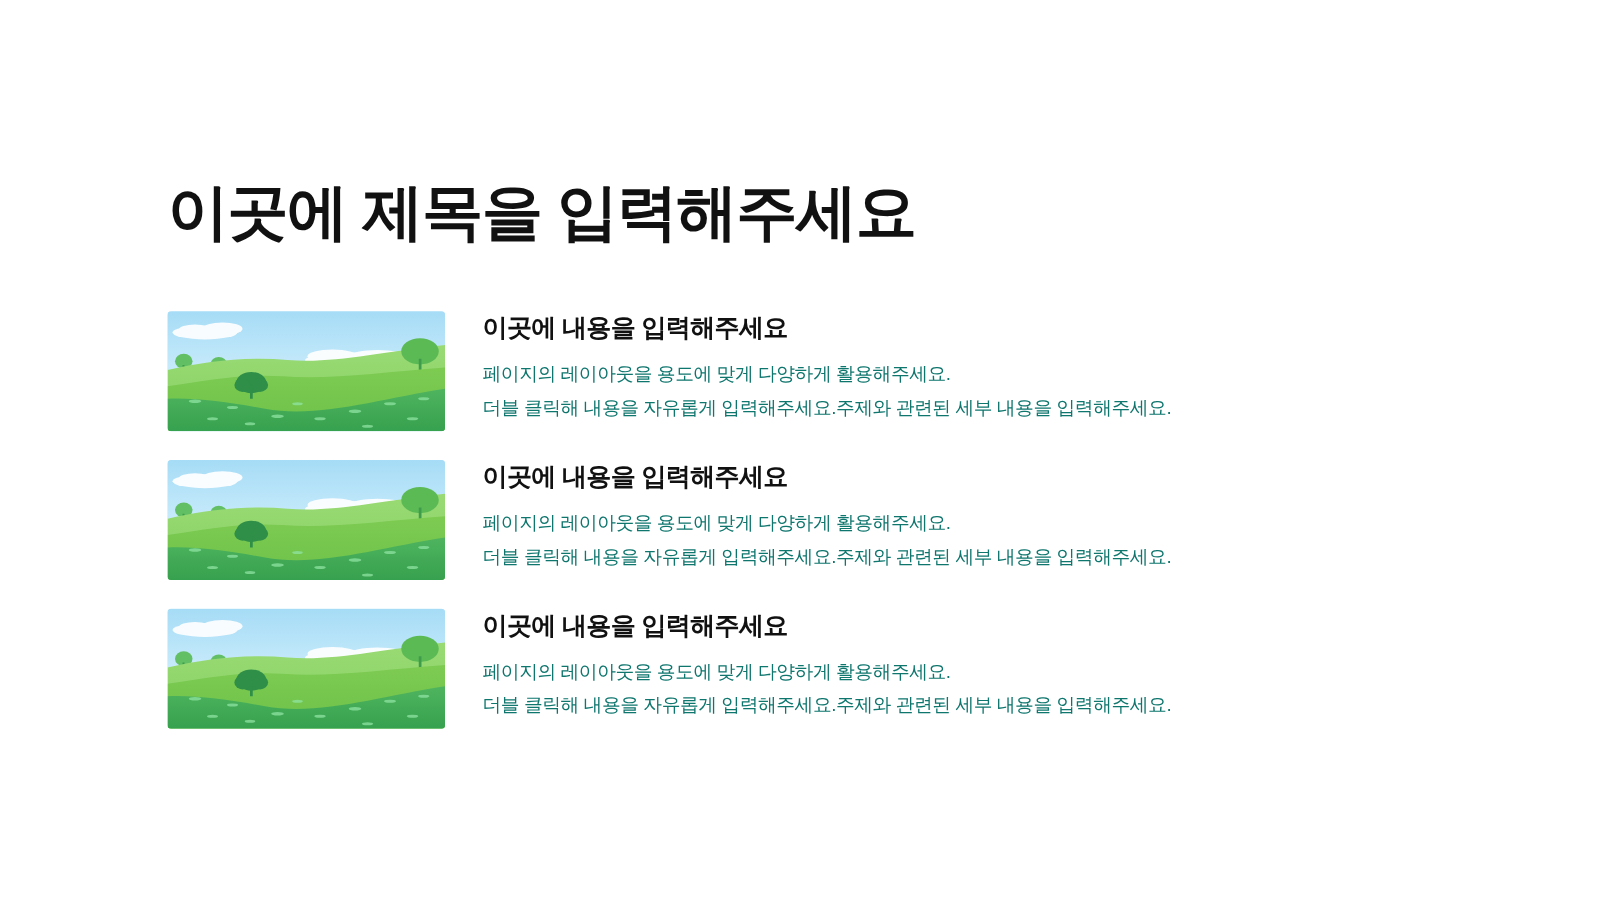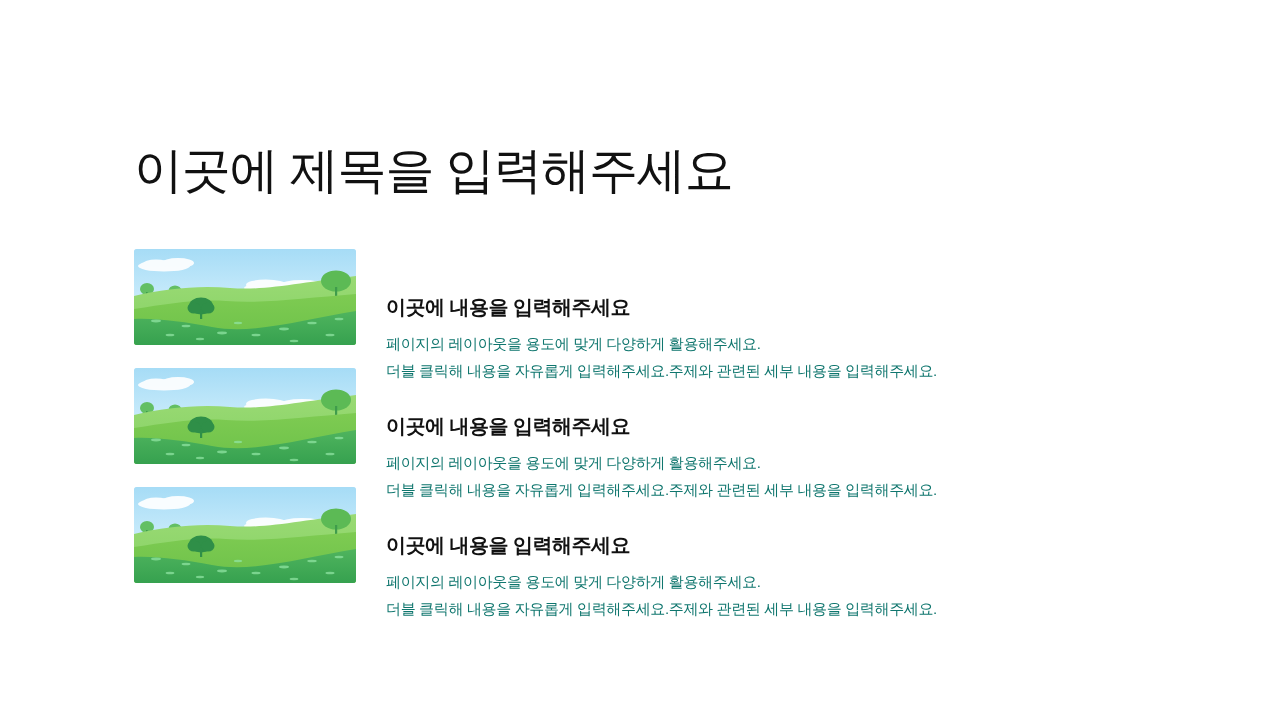--- a/index.html
+++ b/index.html
@@ -23,21 +23,21 @@
     width: 1280px;
     height: 720px;
     background: #ffffff;
   }
 
   .slide-title {
     position: absolute;
     left: 134px;
     top: 143px;
     font-size: 49px;
-    font-weight: 400;
+    font-weight: 700;
     letter-spacing: -1.2px;
     color: #111111;
     line-height: 1.12;
     white-space: nowrap;
   }
 
   .content-list {
     position: absolute;
     left: 134px;
     top: 249px;
@@ -65,21 +65,20 @@
   .thumb svg {
     display: block;
     width: 222px;
     height: 96px;
   }
 
   .row-text {
     flex: 1 1 auto;
     padding-left: 30px;
     padding-top: 2px;
-    margin-top: 44px;
   }
 
   .row-heading {
     font-size: 20px;
     font-weight: 700;
     color: #111111;
     letter-spacing: -0.5px;
     line-height: 1.25;
     margin: 0 0 10px 0;
     white-space: nowrap;

